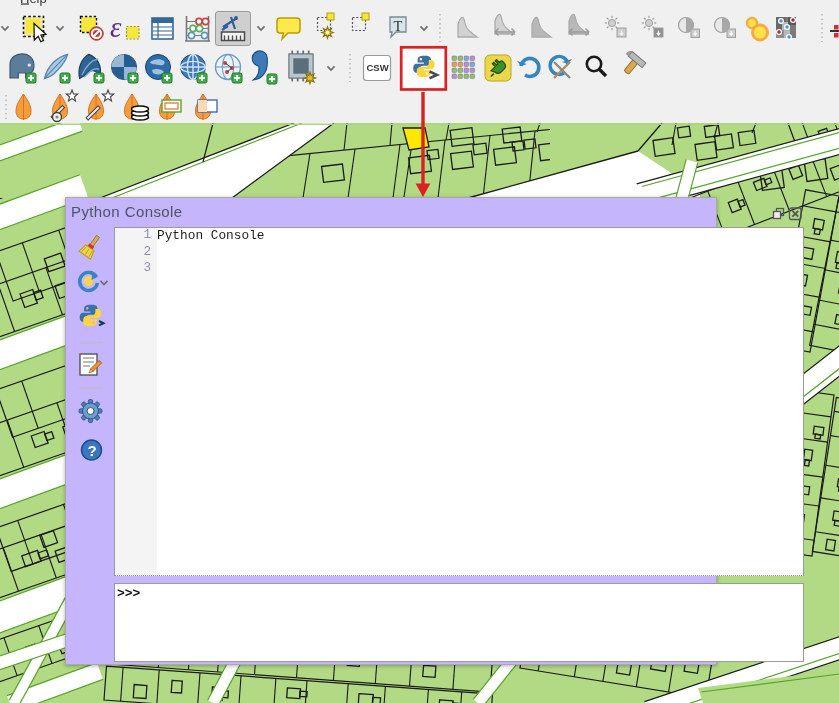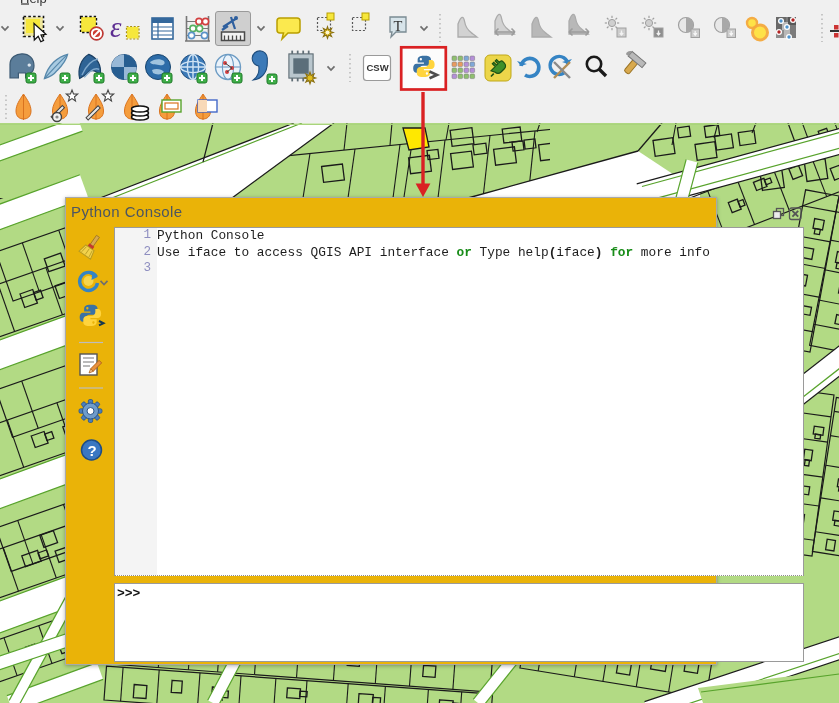--- a/index.html
+++ b/index.html
@@ -1,18 +1,18 @@
 <!DOCTYPE html>
 <html><head><meta charset="utf-8"><style>
 * { margin:0; padding:0; box-sizing:border-box; }
 html,body { width:839px; height:703px; overflow:hidden; position:relative;
        font-family:"Liberation Sans",sans-serif; background:#ffffff; }
 #toolbar { position:absolute; left:0; top:0; width:839px; height:123px; background:#f0f0f0; z-index:3; }
 #console { position:absolute; left:65px; top:197px; width:652px; height:468px;
-  background:#eab308; border:1px solid #a9a9a9; box-shadow:0 1px 4px rgba(0,0,0,.3); z-index:5;padding-left:24px; }
+  background:#c4b5fd; border:1px solid #a9a9a9; box-shadow:0 1px 4px rgba(0,0,0,.3); z-index:5;padding-left:24px; }
 #ctitle { position:absolute; left:5px; top:5px; font-size:15px; letter-spacing:0.4px; color:#4c5662; }
 #editor { position:absolute; left:48px; top:29px; width:690px; height:349px; background:#ffffff;
   border:1px solid #9a9a9a; border-bottom:1px dotted #909090; }
 #emargin { position:absolute; left:0; top:0; width:42px; height:100%; background:#f4f4f4; }
 .lnum { position:absolute; left:0; width:36px; text-align:right; font-family:"Liberation Mono",monospace;
   font-size:12.6px; color:#8e8ec0; }
 .cline { position:absolute; left:42px; font-family:"Liberation Mono",monospace; font-size:12.8px; color:#1d1d1d; white-space:pre; }
 .kw { color:#188c18; font-weight:bold; }
 #input { position:absolute; left:48px; top:385px; width:690px; height:79px; background:#ffffff;
   border:1px solid #9a9a9a; }
@@ -671,17 +671,16 @@
       </g>
       <circle cx="14.5" cy="224" r="10" fill="#3a77c2" stroke="#1e4d85" stroke-width="1.5"></circle>
       <text x="10.5" y="229.5" font-family="Liberation Sans" font-size="15" font-weight="bold" fill="#ffffff">?</text>
     </svg>
   <div id="editor">
     <div id="emargin"></div>
     <div class="lnum" style="top:0px">1</div>
     <div class="lnum" style="top:16.5px">2</div>
     <div class="lnum" style="top:33px">3</div>
     <div class="cline" style="top:0px">Python Console</div>
-    <div class="cline" style="top:16.5px">Use iface to access QGIS API interface <span class="kw">or</span> Type help<b>(</b>iface<b>)</b> <span class="kw">for</span> more info</div>
   </div>
   <div id="input">
       <div id="prompt">&gt;&gt;&gt;</div>
     </div>
 </div>
 </body></html>

